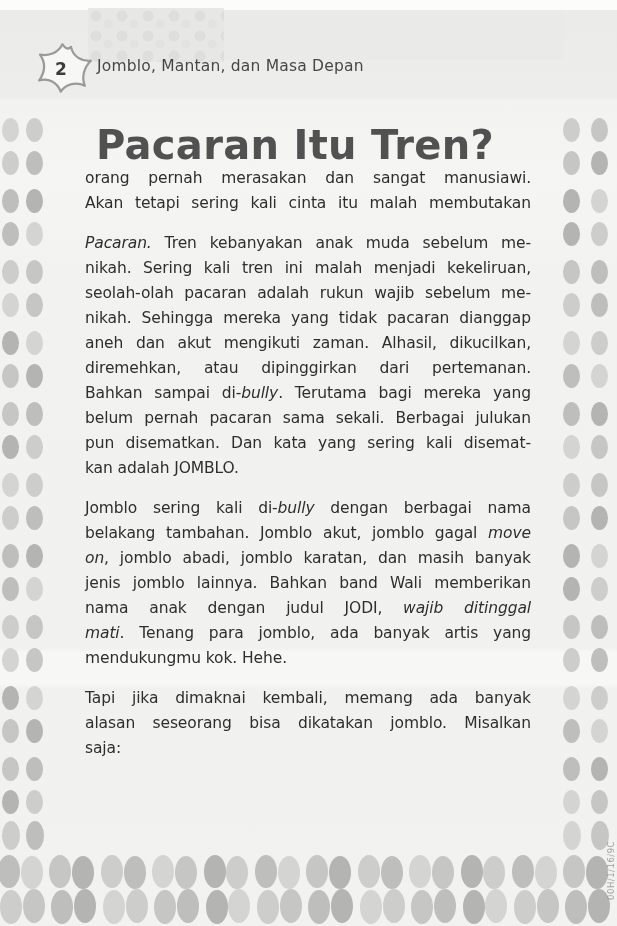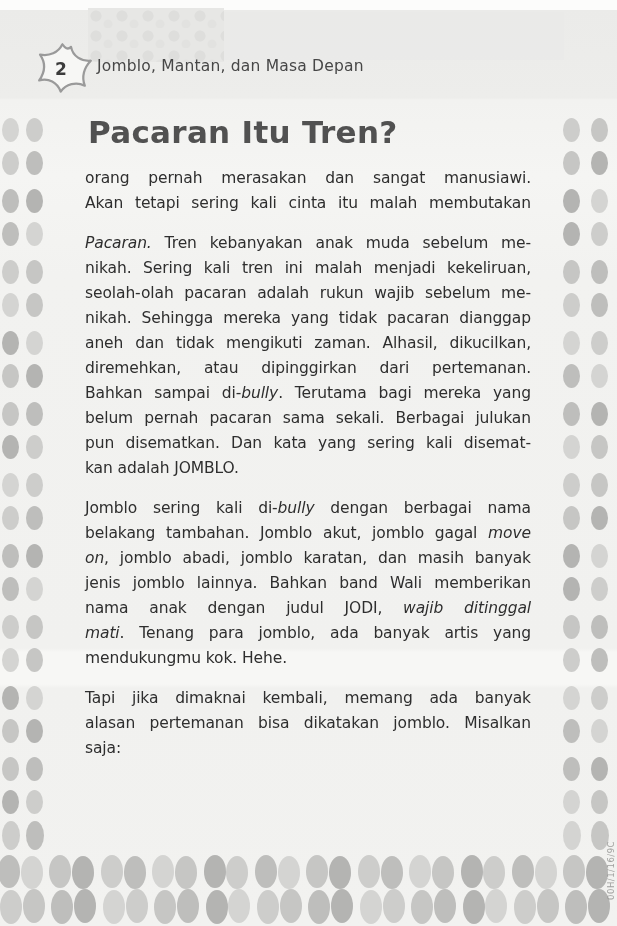--- a/index.html
+++ b/index.html
@@ -34,22 +34,22 @@
     position:absolute;left:34px;top:40px;width:54px;height:58px;
     display:flex;align-items:center;justify-content:center;
     font-size:17px;font-weight:bold;color:#3c3c3c;
   }
   .chapter-title{
     position:absolute;left:97px;top:57px;width:420px;
     font-size:15.5px;color:#474747;letter-spacing:.2px;
   }
   
   .article-title{
-    position:absolute;left:84px;top:110px;width:460px;margin:4px;
-    font-size:31px;font-weight:bold;color:#515151;letter-spacing:.3px;
+    position:absolute;left:84px;top:110px;width:460px;margin:12px;
+    font-size:40px;font-weight:bold;color:#515151;letter-spacing:.3px;
   }
   .body-text{
     position:absolute;left:85px;top:166px;width:446px;
     font-size:15.5px;color:#2e2e2e;line-height:25px;letter-spacing:-.1px;
   }
   .para{margin:0 0 15px 0;}
   .line{text-align:justify;text-align-last:justify;}
   .line.last{text-align-last:left;}
   .it{font-style:italic;}
   
@@ -88,39 +88,39 @@
   <main class="body-text">
       <div class="para">
         <div class="line"><span>orang pernah merasakan dan sangat manusiawi.</span></div>
         <div class="line"><span>Akan tetapi sering kali cinta itu malah membutakan</span></div>
       </div>
       <div class="para">
         <div class="line"><span class="it">Pacaran.</span><span> Tren kebanyakan anak muda sebelum me-</span></div>
         <div class="line"><span>nikah. Sering kali tren ini malah menjadi kekeliruan,</span></div>
         <div class="line"><span>seolah-olah pacaran adalah rukun wajib sebelum me-</span></div>
         <div class="line"><span>nikah. Sehingga mereka yang tidak pacaran dianggap</span></div>
-        <div class="line"><span>aneh dan tidak mengikuti zaman. Alhasil, dikucilkan,</span></div>
+        <div class="line"><span>aneh dan akut mengikuti zaman. Alhasil, dikucilkan,</span></div>
         <div class="line"><span>diremehkan, atau dipinggirkan dari pertemanan.</span></div>
         <div class="line"><span>Bahkan sampai di-</span><span class="it">bully</span><span>. Terutama bagi mereka yang</span></div>
         <div class="line"><span>belum pernah pacaran sama sekali. Berbagai julukan</span></div>
         <div class="line"><span>pun disematkan. Dan kata yang sering kali disemat-</span></div>
         <div class="line last"><span>kan adalah JOMBLO.</span></div>
       </div>
       <div class="para">
         <div class="line"><span>Jomblo sering kali di-</span><span class="it">bully</span><span> dengan berbagai nama</span></div>
         <div class="line"><span>belakang tambahan. Jomblo akut, jomblo gagal </span><span class="it">move</span></div>
         <div class="line"><span class="it">on</span><span>, jomblo abadi, jomblo karatan, dan masih banyak</span></div>
         <div class="line"><span>jenis jomblo lainnya. Bahkan band Wali memberikan</span></div>
         <div class="line"><span>nama anak dengan judul JODI, </span><span class="it">wajib ditinggal</span></div>
         <div class="line"><span class="it">mati</span><span>. Tenang para jomblo, ada banyak artis yang</span></div>
         <div class="line last"><span>mendukungmu kok. Hehe.</span></div>
       </div>
       <div class="para">
         <div class="line"><span>Tapi jika dimaknai kembali, memang ada banyak</span></div>
-        <div class="line"><span>alasan pertemanan bisa dikatakan jomblo. Misalkan</span></div>
+        <div class="line"><span>alasan seseorang bisa dikatakan jomblo. Misalkan</span></div>
         <div class="line last"><span>saja:</span></div>
       </div>
     </main>
 
   <div id="decor">
       <div class="ov" style="left: 2px; top: 118px; width: 17px; height: 24px; background: rgb(212, 212, 210);"></div>
       <div class="ov" style="left: 2px; top: 151px; width: 17px; height: 24px; background: rgb(205, 205, 203);"></div>
       <div class="ov" style="left: 26px; top: 118px; width: 17px; height: 24px; background: rgb(205, 205, 203);"></div>
       <div class="ov" style="left: 26px; top: 151px; width: 17px; height: 24px; background: rgb(190, 190, 188);"></div>
       <div class="ov" style="left: 2px; top: 189px; width: 17px; height: 24px; background: rgb(190, 190, 188);"></div>

